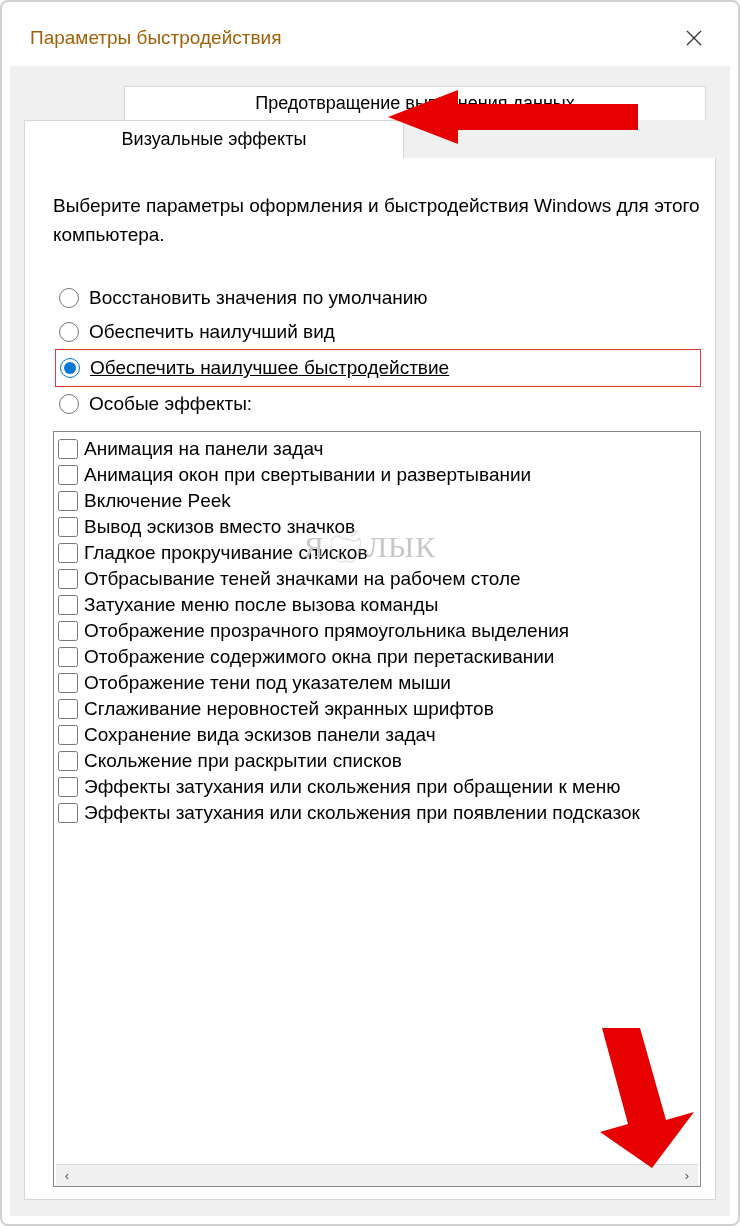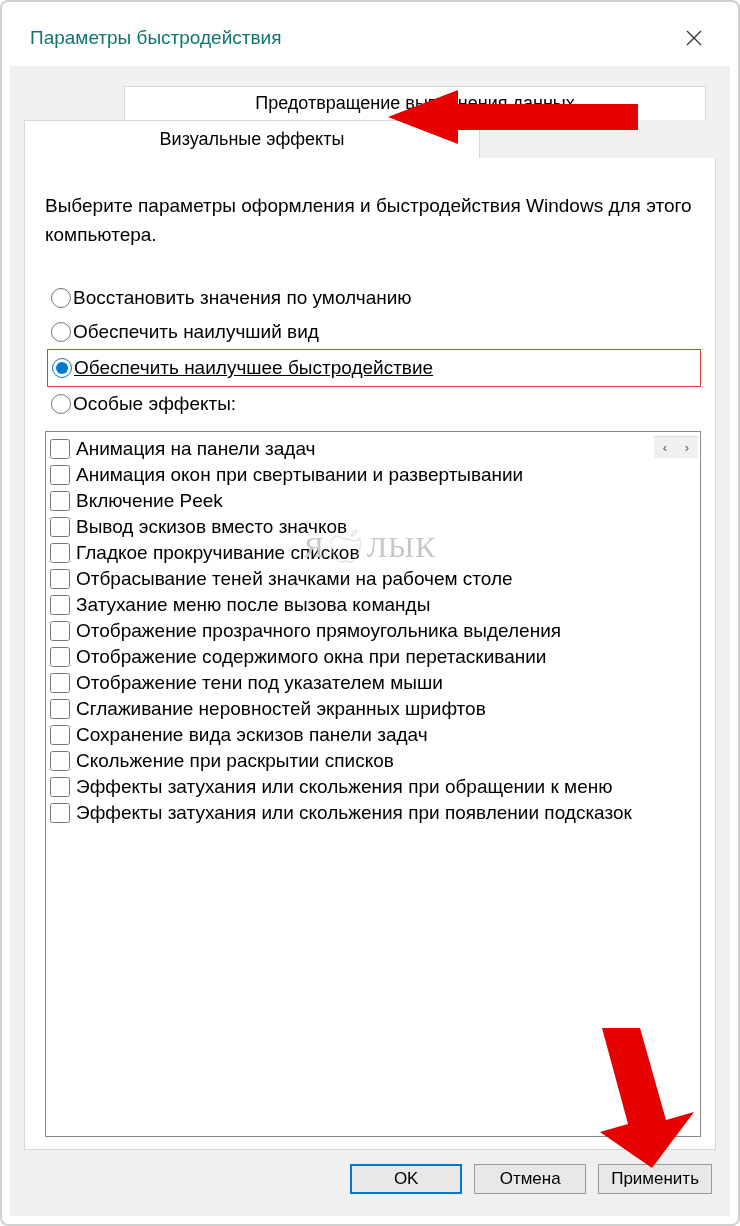--- a/index.html
+++ b/index.html
@@ -30,21 +30,21 @@
     flex-direction: column;
   }
   .titlebar {
     display: flex;
     align-items: center;
     justify-content: space-between;
     padding: 10px 18px 10px 20px;
     background: #fff;
     font-size: 19px;
   }
-  .titlebar .title { color: #0f766e; }
+  .titlebar .title { color: #a16207; }
   .titlebar .close {
     width: 36px; height: 36px;
     display: flex; align-items: center; justify-content: center;
     background: transparent;
     border: none;
     cursor: default;
   }
   .titlebar .close svg { stroke: #333; }
   .client {
     flex: 1 1 auto;
@@ -65,44 +65,45 @@
     border-bottom: none;
     text-align: center;
     font-size: 18px;
     padding: 6px 4px;
     cursor: default;
   }
   .tab.back {
     left: 100px; right: 10px; top: 0; height: 34px;
   }
   .tab.front {
-    left: 0; top: 34px; height: 38px; width: 456px;
+    left: 0; top: 34px; height: 38px; width: 380px;
     z-index: 2;
     padding-top: 8px;
   }
   .tab-panel {
     flex: 1 1 auto;
     background: #fff;
     border: 1px solid #d7d7d7;
     border-top: none;
     margin: 0 6px;
-    padding: 16px 14px 12px 20px;
+    padding: 16px 14px 12px 28px;
     display: flex;
     flex-direction: column;
     position: relative;
   }
   .desc {
     font-size: 19px;
     line-height: 1.5;
     margin: 18px 0 32px 0;
   }
   .radio-group { margin-left: 2px; }
   .radio-row {
     display: flex;
     align-items: center;
+    gap: 8px;
     padding: 5px 2px;
     font-size: 19px;
   }
   .radio-row.highlight {
     border: 1.5px solid #e03a2a;
     padding: 6px 2px;
     text-decoration: underline;
   }
   input[type=radio] {
     width: 20px; height: 20px;
@@ -114,21 +115,21 @@
     margin: 0 4px 0 0;
     accent-color: #0078d4;
   }
   .listbox {
     flex: 1 1 auto;
     border: 1px solid #888;
     padding: 4px 2px 0 2px;
     margin-top: 10px;
     overflow: hidden;
     display: flex;
-    flex-direction: row;
+    flex-direction: column;
     position: relative;
   }
   .listbox-inner {
     flex: 1 1 auto;
     overflow: hidden;
   }
   .check-row {
     display: flex;
     align-items: center;
     gap: 2px;
@@ -301,25 +302,20 @@
             </label>
           </div>
         <div class="hscroll">
           <div class="sbtn">‹</div>
           <div class="sbtn">›</div>
         </div>
       </div>
 
     </div>
 
-    <div class="button-row">
-      <button class="btn default">OK</button>
-      <button class="btn">Отмена</button>
-      <button class="btn">Применить</button>
-    </div>
 
   </div>
 </div>
 
 <svg class="arrow-svg" style="left:388px; top:86px;" width="250" height="62" viewBox="0 0 250 62">
   <polygon points="0,31 70,4 70,18 250,18 250,44 70,44 70,58" fill="#e60000"></polygon>
 </svg>
 
 <svg class="arrow-svg" style="left:588px; top:1028px;" width="110" height="140" viewBox="0 0 110 140">
   <polygon points="14,0 52,0 78,92 106,84 64,140 12,104 40,96" fill="#e60000"></polygon>

